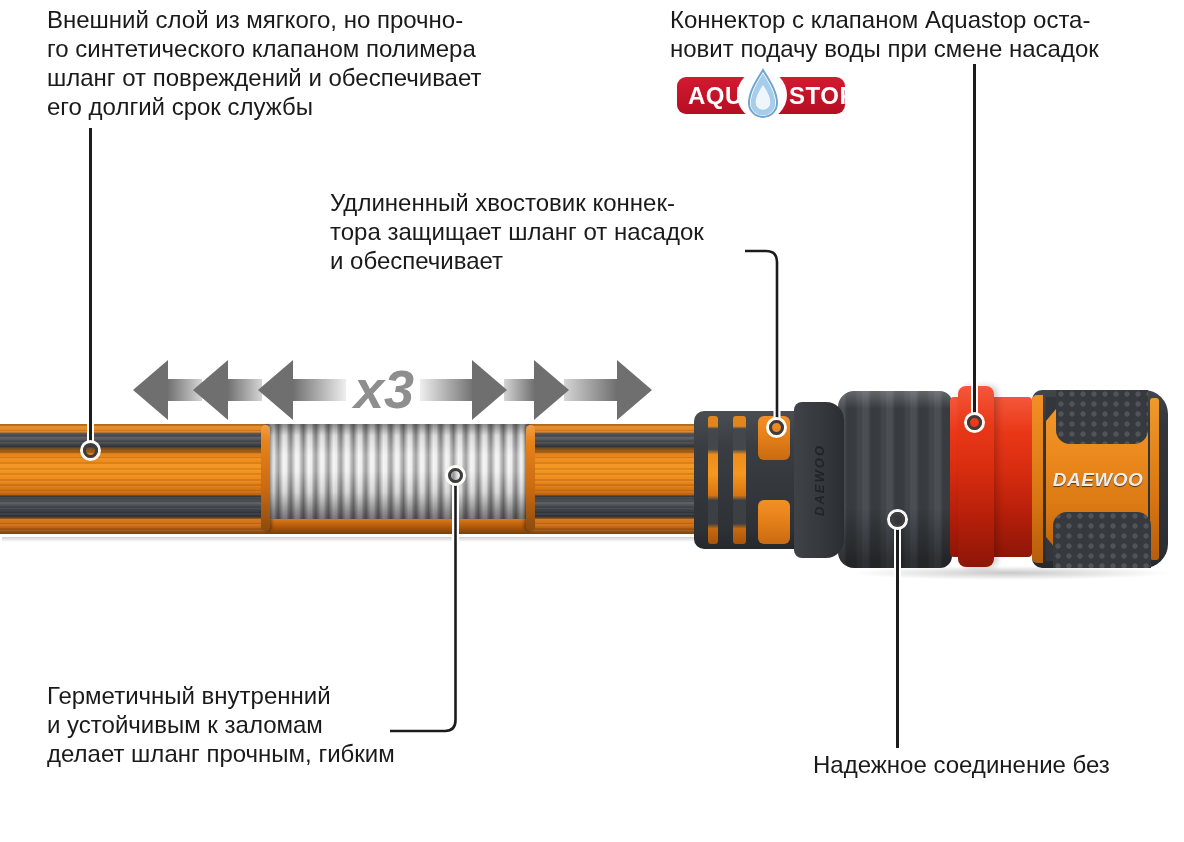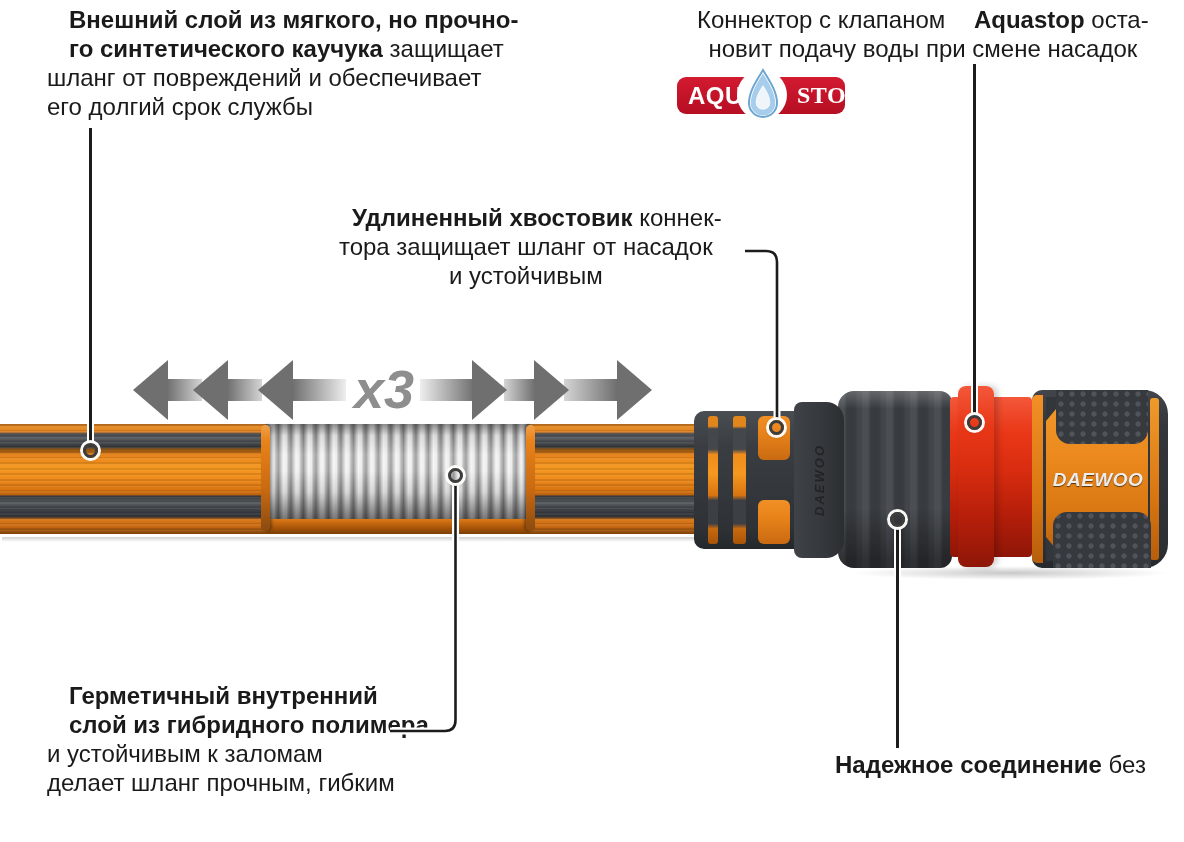--- a/index.html
+++ b/index.html
@@ -1,21 +1,21 @@
 <!DOCTYPE html>
 <html><head>
 <meta charset="utf-8">
 <style>
   html,body{margin:0;padding:0;background:#fff;}
   #stage{position:relative;width:1184px;height:842px;background:#ffffff;overflow:hidden;
          font-family:"Liberation Sans","DejaVu Sans",sans-serif;color:#1a1a1a;}
   
   .txt{position:absolute;font-size:24px;line-height:29px;z-index:6;}
   .txt .ln{white-space:nowrap;}
-  .b{font-weight:700;margin-left:22px;}
+  .b{font-weight:400;}
   
   .vline{position:absolute;width:3px;background:#1c1c1c;box-shadow:0 0 0 2px #ffffff;z-index:7;}
   .dot{position:absolute;width:9px;height:9px;border:3px solid #3d3d3d;border-radius:50%;
        box-shadow:0 0 0 3px rgba(255,255,253,.96),0 1px 5px rgba(0,0,0,.25);z-index:8;}
   #leader-svg{position:absolute;left:0;top:0;z-index:7;pointer-events:none;}
   
   .hoseseg{position:absolute;top:424px;height:110px;z-index:1;
     background:
       repeating-linear-gradient(180deg, rgba(0,0,0,.10) 0 1.5px, rgba(255,255,255,.05) 1.5px 3px, rgba(0,0,0,0) 3px 5.5px),
       linear-gradient(180deg,#c0701e 0%,#e79029 3%,#e08020 7%,
@@ -81,48 +81,47 @@
   
   #arrow-svg{position:absolute;left:120px;top:352px;z-index:1;}
   
   #badge{position:absolute;left:677px;top:66px;width:190px;height:62px;z-index:6;}
   #badge-rect{position:absolute;left:0;top:11px;width:168px;height:37px;border-radius:9px;
     background:linear-gradient(180deg,#d31a31,#b50e22);}
   #badge-cut{position:absolute;left:60px;top:4px;width:50px;height:50px;border-radius:50%;background:#ffffff;}
   #badge-drop{position:absolute;left:67px;top:0;}
   .badge-word{position:absolute;top:16px;font-size:24px;font-weight:700;color:#ffffff;letter-spacing:.5px;}
   #badge-aqua{left:11px;}
-  #badge-stop{left:120px;font-family:Liberation Serif, serif;}
+  #badge-stop{left:112px;}
 </style>
 </head>
 <body>
 
 <div id="stage">
 
   <div class="txt" style="left:47px;top:5px;">
     <div class="ln"><span class="b">Внешний слой из мягкого, но прочно-</span></div>
-    <div class="ln"><span class="b">го синтетического каучука</span><span> защищает</span></div>
+    <div class="ln"><span class="b">го синтетического клапаном</span><span> полимера</span></div>
     <div class="ln"><span>шланг от повреждений и обеспечивает</span></div>
     <div class="ln"><span>его долгий срок службы</span></div>
   </div>
 
-  <div class="txt" style="left:697px;top:5px;text-align:center;">
+  <div class="txt" style="left:670px;top:5px;">
     <div class="ln"><span>Коннектор с клапаном </span><span class="b">Aquastop</span><span> оста-</span></div>
     <div class="ln"><span>новит подачу воды при смене насадок</span></div>
   </div>
 
-  <div class="txt" style="left:330px;top:203px;text-align:center;">
+  <div class="txt" style="left:330px;top:188px;">
     <div class="ln"><span class="b">Удлиненный хвостовик</span><span> коннек-</span></div>
     <div class="ln"><span>тора защищает шланг от насадок</span></div>
-    <div class="ln"><span>и устойчивым</span></div>
+    <div class="ln"><span>и обеспечивает</span></div>
   </div>
 
   <div class="txt" style="left:47px;top:681px;">
     <div class="ln"><span class="b">Герметичный внутренний</span></div>
-    <div class="ln"><span class="b">слой из гибридного полимера</span></div>
     <div class="ln"><span>и устойчивым к заломам</span></div>
     <div class="ln"><span>делает шланг прочным, гибким</span></div>
   </div>
 
   <div class="txt" style="left:813px;top:750px;">
     <div class="ln"><span class="b">Надежное соединение</span><span> без</span></div>
   </div>
 
   <div id="badge">
     <div id="badge-rect"></div>

